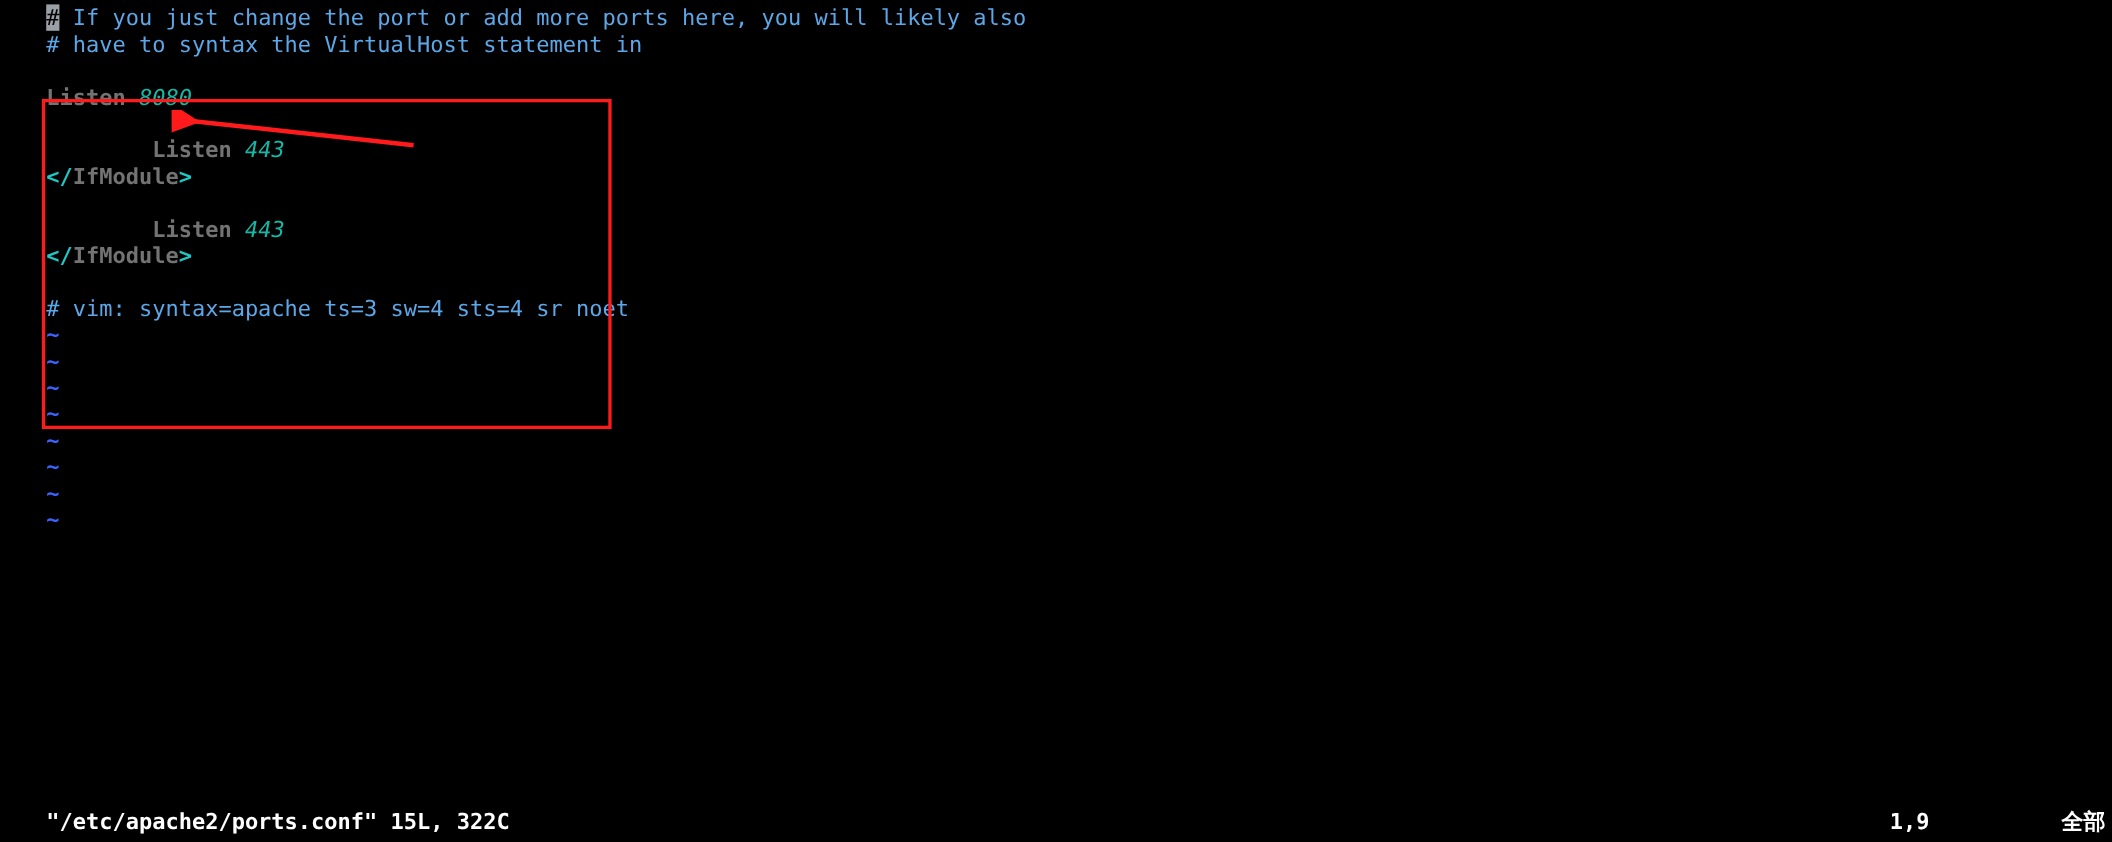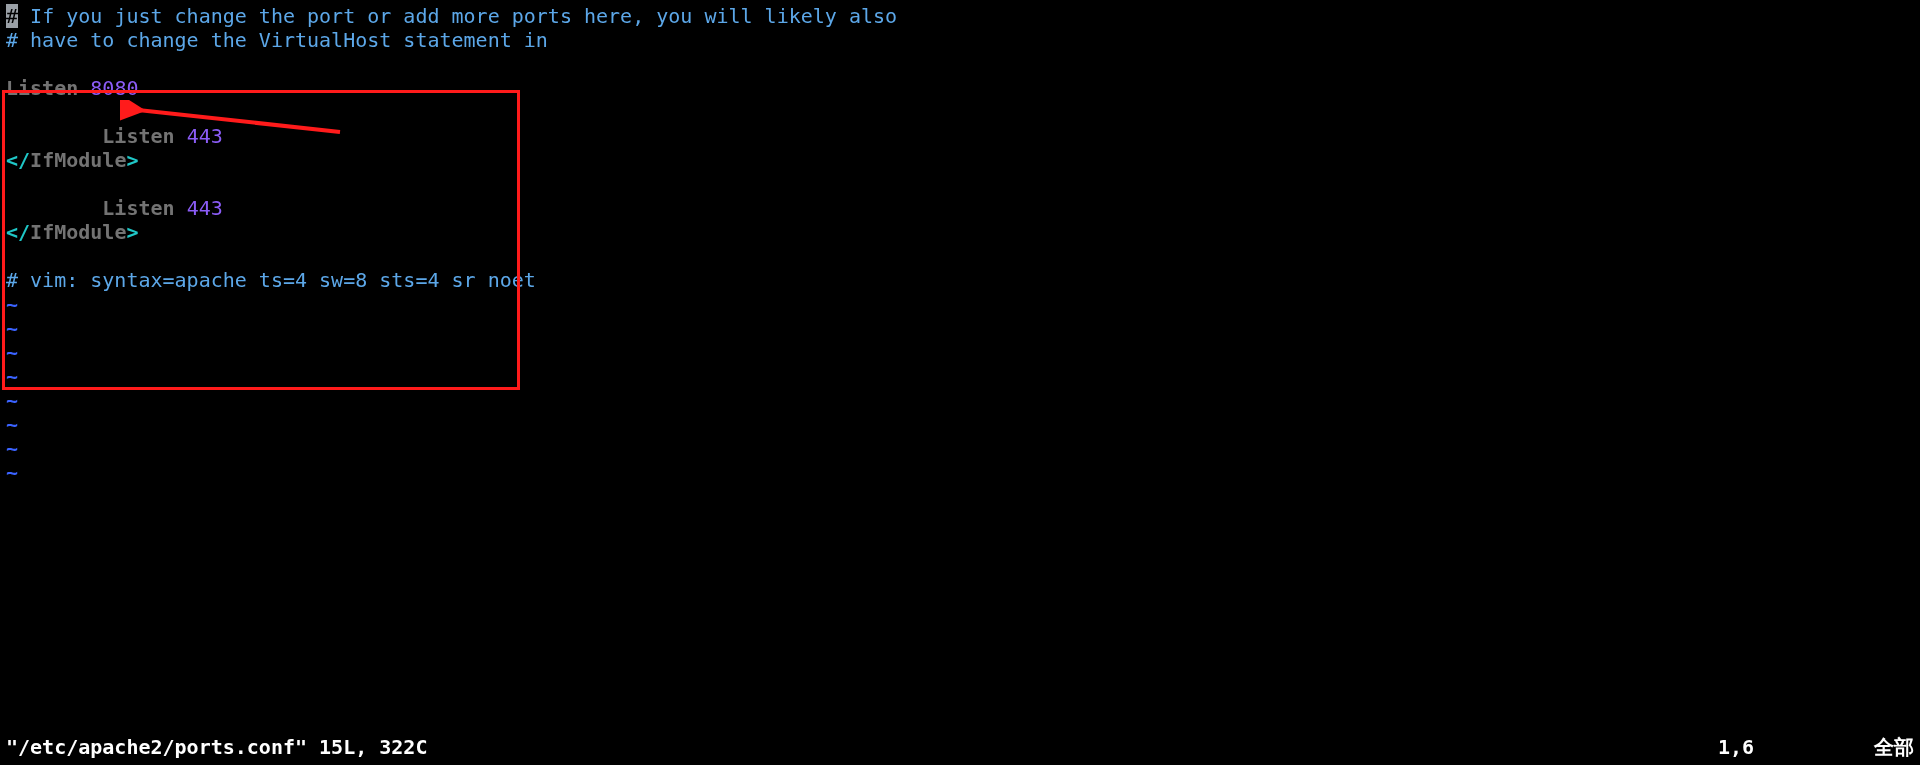--- a/index.html
+++ b/index.html
@@ -13,32 +13,33 @@
     line-height: 24px;
     color: #fff;
     overflow: hidden;
     position: relative;
   }
   .term {
     position: relative;
     padding: 4px 6px;
     height: 100%;
     box-sizing: border-box;
+    margin-left: 36px;
   }
   .line { white-space: pre; }
   .c-comment { color: #5ca7e8; }     
   .c-hash-cursor {
     background: #9aa0a6;
     color: #000;
     display: inline-block;
   }
   .c-keyword { color: #737373; font-weight: bold; }   
   .c-angle   { color: #1fc7c7; font-weight: bold; }
   .c-arg     { color: #d94b3a; }     
-  .c-num     { color: #8b5cf6; }
+  .c-num     { color: #14b8a6; font-style: italic; }
   .tilde-line { color: #3b63ff; font-weight: bold; }
   .empty-line { height: 24px; }
   
   .hl-box {
     position: absolute;
     left: 2px;
     top: 90px;
     width: 518px;
     height: 300px;
     border: 3px solid #ff1b1b;
@@ -70,21 +71,21 @@
     gap: 120px;
   }
 </style>
 </head>
 <body>
 
 <div class="term">
 
   <div class="line"><span class="c-hash-cursor">#</span><span class="c-comment"> If you just change the port or add more ports here, you will likely also</span></div>
 
-  <div class="line"><span class="c-comment"># have to change the VirtualHost statement in</span></div>
+  <div class="line"><span class="c-comment"># have to syntax the VirtualHost statement in</span></div>
 
 
   <div class="line empty-line"> </div>
 
   <div class="line"><span class="c-keyword">Listen</span> <span class="c-num">8080</span></div>
 
   <div class="line empty-line"> </div>
 
 
   <div class="line">        <span class="c-keyword">Listen</span> <span class="c-num">443</span></div>
@@ -93,21 +94,21 @@
 
   <div class="line empty-line"> </div>
 
 
   <div class="line">        <span class="c-keyword">Listen</span> <span class="c-num">443</span></div>
 
   <div class="line"><span class="c-angle">&lt;/</span><span class="c-keyword">IfModule</span><span class="c-angle">&gt;</span></div>
 
   <div class="line empty-line"> </div>
 
-  <div class="line"><span class="c-comment"># vim: syntax=apache ts=4 sw=8 sts=4 sr noet</span></div>
+  <div class="line"><span class="c-comment"># vim: syntax=apache ts=3 sw=4 sts=4 sr noet</span></div>
 
   <div class="line tilde-line">~</div>
   <div class="line tilde-line">~</div>
   <div class="line tilde-line">~</div>
   <div class="line tilde-line">~</div>
   <div class="line tilde-line">~</div>
   <div class="line tilde-line">~</div>
   <div class="line tilde-line">~</div>
   <div class="line tilde-line">~</div>
 
@@ -119,18 +120,18 @@
           <path d="M12,0 L0,6 L12,12 Z" fill="#ff1b1b"></path>
         </marker>
       </defs>
       <line x1="220" y1="32" x2="18" y2="10" stroke="#ff1b1b" stroke-width="4" marker-end="url(#ah)"></line>
     </svg>
   </div>
 
   <div class="status">
     <span>"/etc/apache2/ports.conf" 15L, 322C</span>
     <span class="right">
-      <span>1,6</span>
+      <span>1,9</span>
       <span>全部</span>
     </span>
   </div>
 
 </div>
 
 </body></html>

